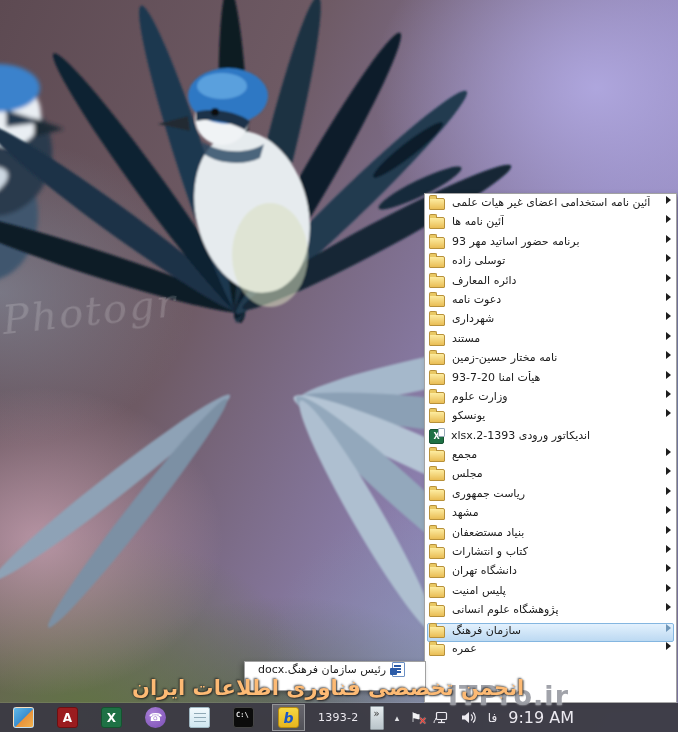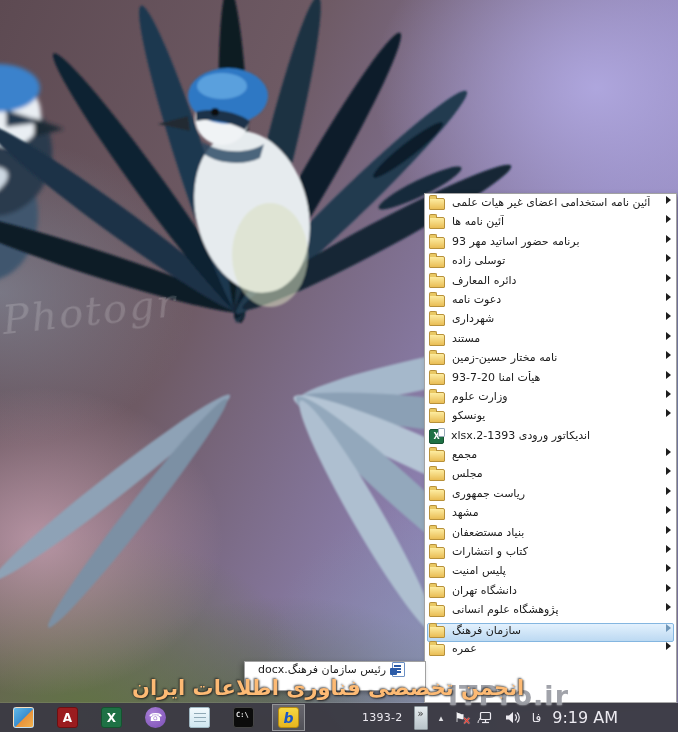--- a/index.html
+++ b/index.html
@@ -141,21 +141,21 @@
   .app-ico.command-prompt{
     background:#0c0c0c;color:#e8e8e8;font-size:7px;
     font-family:"DejaVu Sans Mono",monospace;border:1px solid #444;
     justify-content:flex-start;padding-left:2px;align-items:flex-start;padding-top:3px;
   }
   .app-ico.active-b{
     background:linear-gradient(#f6d843,#e7b51e);color:#1a57c8;
     font-size:14px;border:1px solid #b58a12;font-style:italic;
   }
   
-  .tb-tray{margin-left:auto;display:flex;align-items:center;gap:11px;padding-right:60px;color:#eceaf0;font-size:11px;}
+  .tb-tray{margin-left:auto;display:flex;align-items:center;gap:11px;padding-right:104px;color:#eceaf0;font-size:11px;}
   .tray-label{letter-spacing:.3px;}
   .chevron-btn{
     width:14px;height:24px;background:linear-gradient(#e6ecef,#b9c4ca);
     border:1px solid #8d979d;border-radius:1px;color:#333;font-size:10px;
     display:flex;align-items:flex-start;justify-content:center;line-height:10px;padding-top:2px;box-sizing:border-box;
   }
   .hidden-icons{font-size:9px;color:#e2e2e6;}
   .flag-wrap{position:relative;font-size:13px;color:#f2f2f4;line-height:13px;}
   .flag-badge{
     position:absolute;right:-5px;bottom:-3px;color:#e23b30;font-size:10px;
@@ -339,27 +339,27 @@
         <span class="mi-arrow"></span>
       </div>
       <div class="menu-item">
         <span class="mi-icon folder"></span>
         <span class="mi-label">کتاب و انتشارات</span>
         <span class="mi-spacer"></span>
         <span class="mi-arrow"></span>
       </div>
       <div class="menu-item">
         <span class="mi-icon folder"></span>
+        <span class="mi-label">دانشگاه تهران</span>
+        <span class="mi-spacer"></span>
+        <span class="mi-arrow"></span>
+      </div>
+      <div class="menu-item">
+        <span class="mi-icon folder"></span>
         <span class="mi-label">پلیس امنیت</span>
-        <span class="mi-spacer"></span>
-        <span class="mi-arrow"></span>
-      </div>
-      <div class="menu-item">
-        <span class="mi-icon folder"></span>
-        <span class="mi-label">دانشگاه تهران</span>
         <span class="mi-spacer"></span>
         <span class="mi-arrow"></span>
       </div>
       <div class="menu-item">
         <span class="mi-icon folder"></span>
         <span class="mi-label">پژوهشگاه علوم انسانی</span>
         <span class="mi-spacer"></span>
         <span class="mi-arrow"></span>
       </div>
       <div class="menu-item highlighted">

